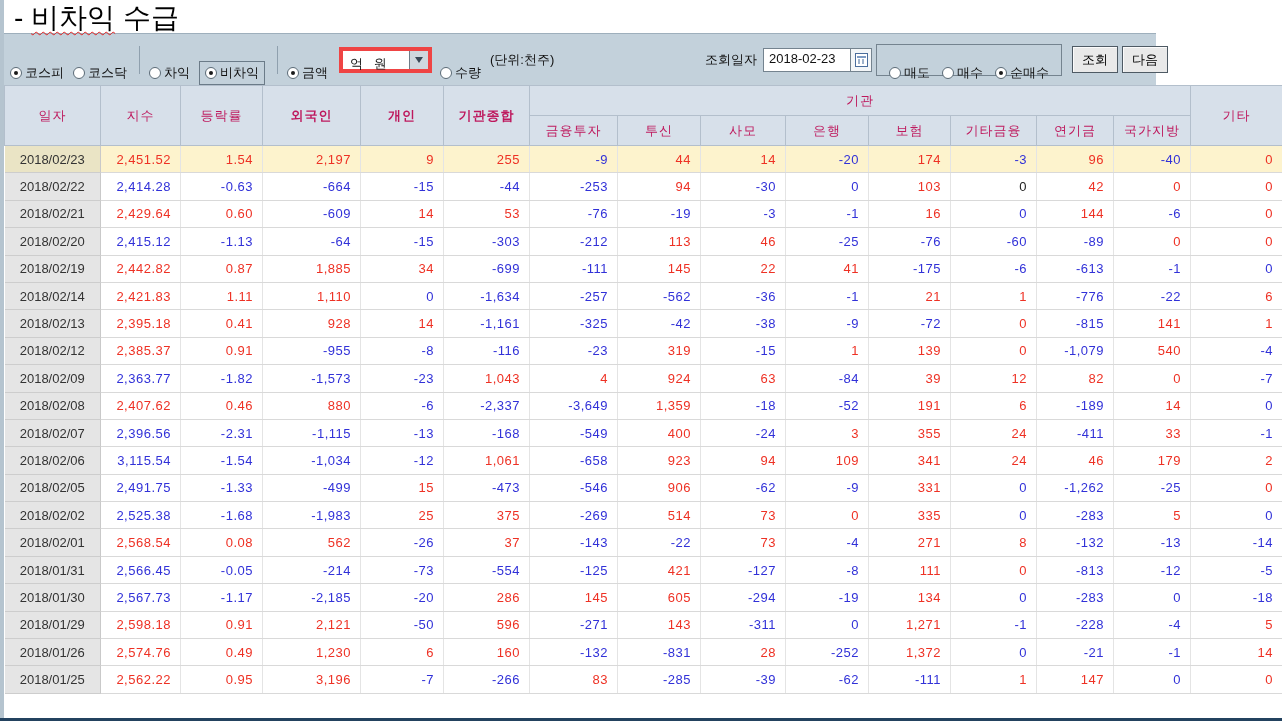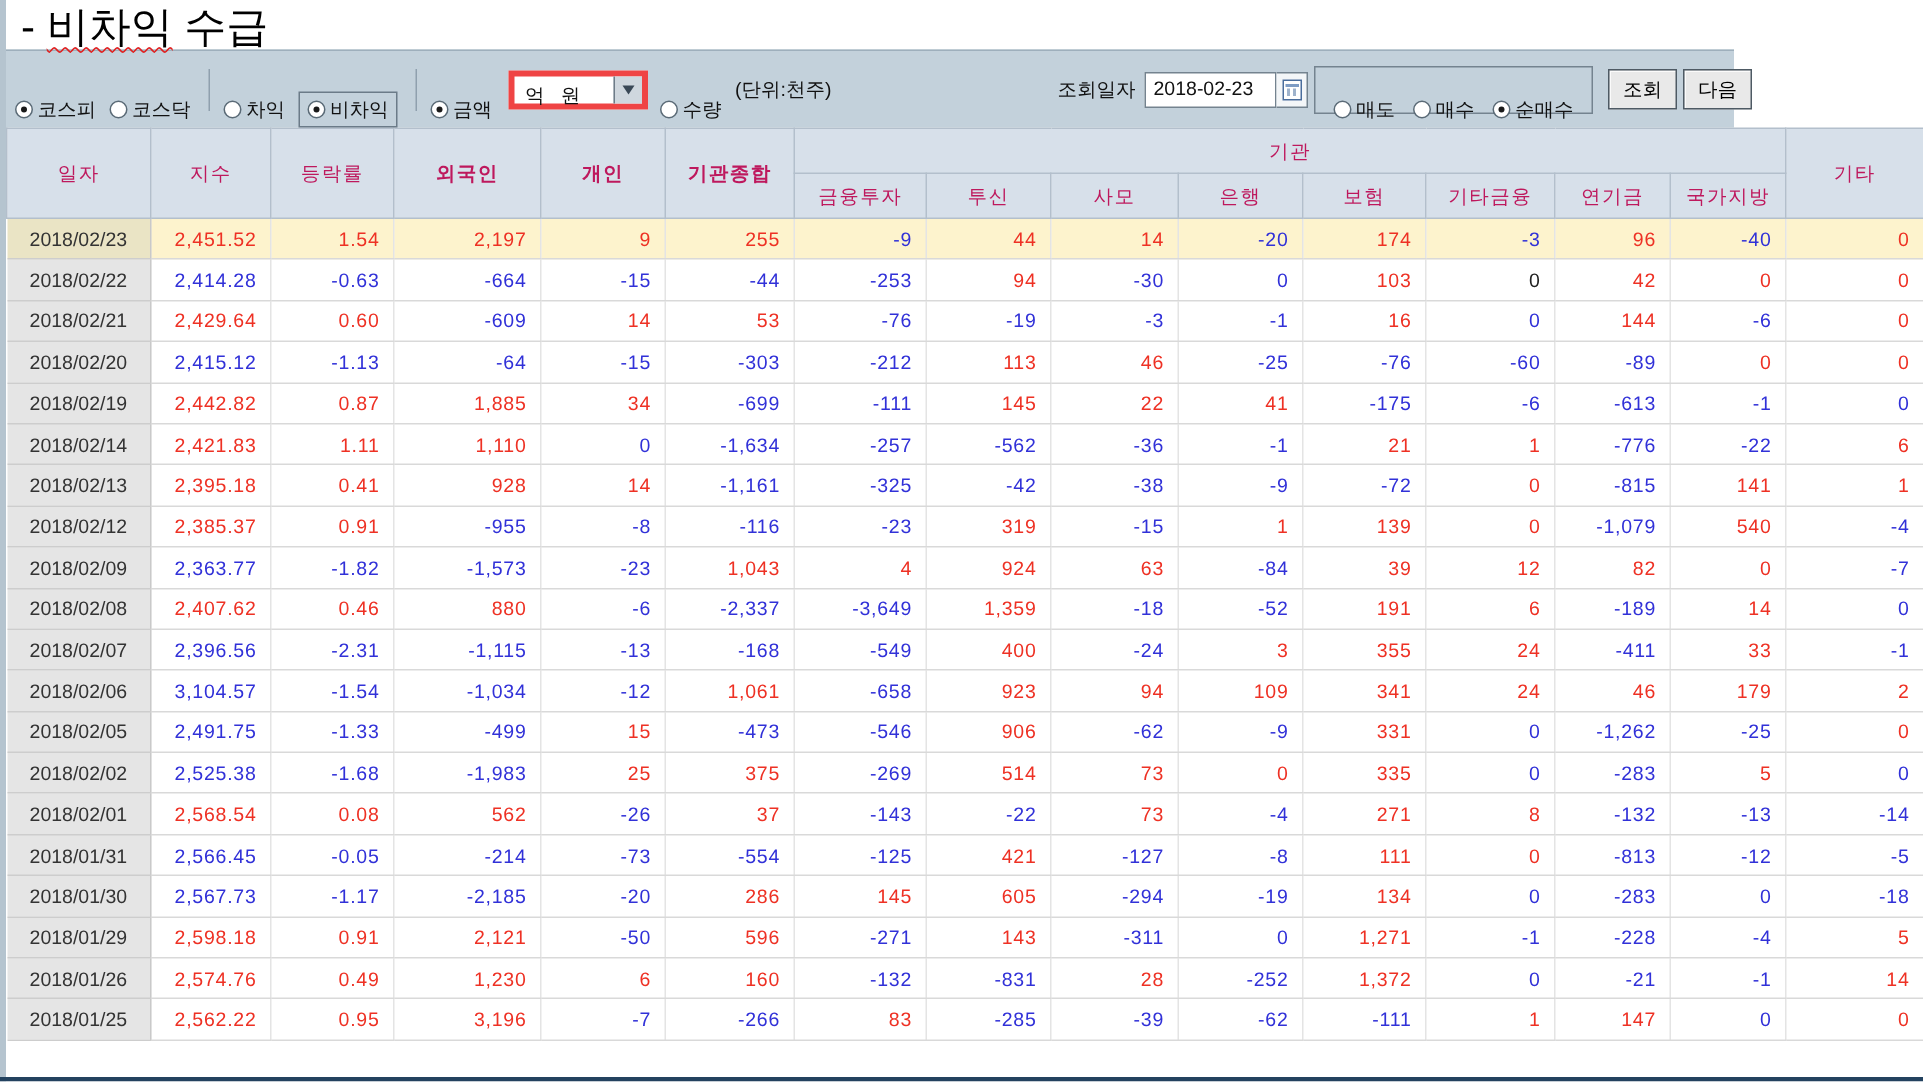--- a/index.html
+++ b/index.html
@@ -347,21 +347,21 @@
           <td class="neg">-24</td>
           <td class="pos">3</td>
           <td class="pos">355</td>
           <td class="pos">24</td>
           <td class="neg">-411</td>
           <td class="pos">33</td>
           <td class="neg">-1</td>
         </tr>
         <tr>
           <td class="datec">2018/02/06</td>
-          <td class="neg">3,104.57</td>
+          <td class="neg">3,115.54</td>
           <td class="neg">-1.54</td>
           <td class="neg">-1,034</td>
           <td class="neg">-12</td>
           <td class="pos">1,061</td>
           <td class="neg">-658</td>
           <td class="pos">923</td>
           <td class="pos">94</td>
           <td class="pos">109</td>
           <td class="pos">341</td>
           <td class="pos">24</td>

